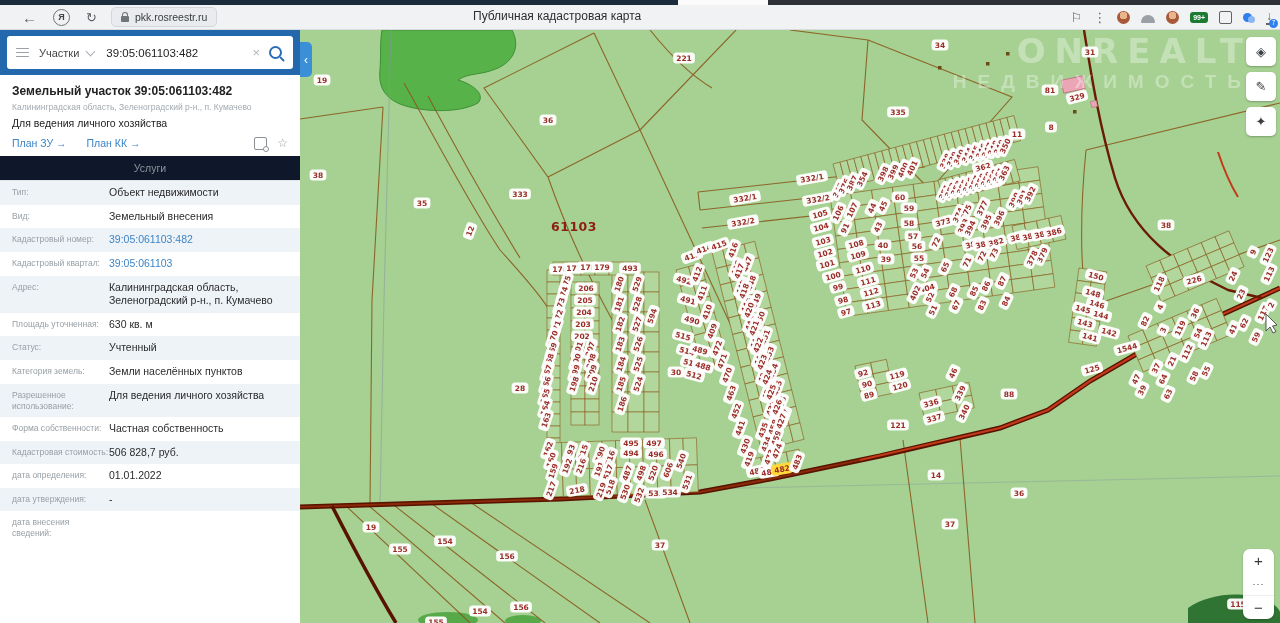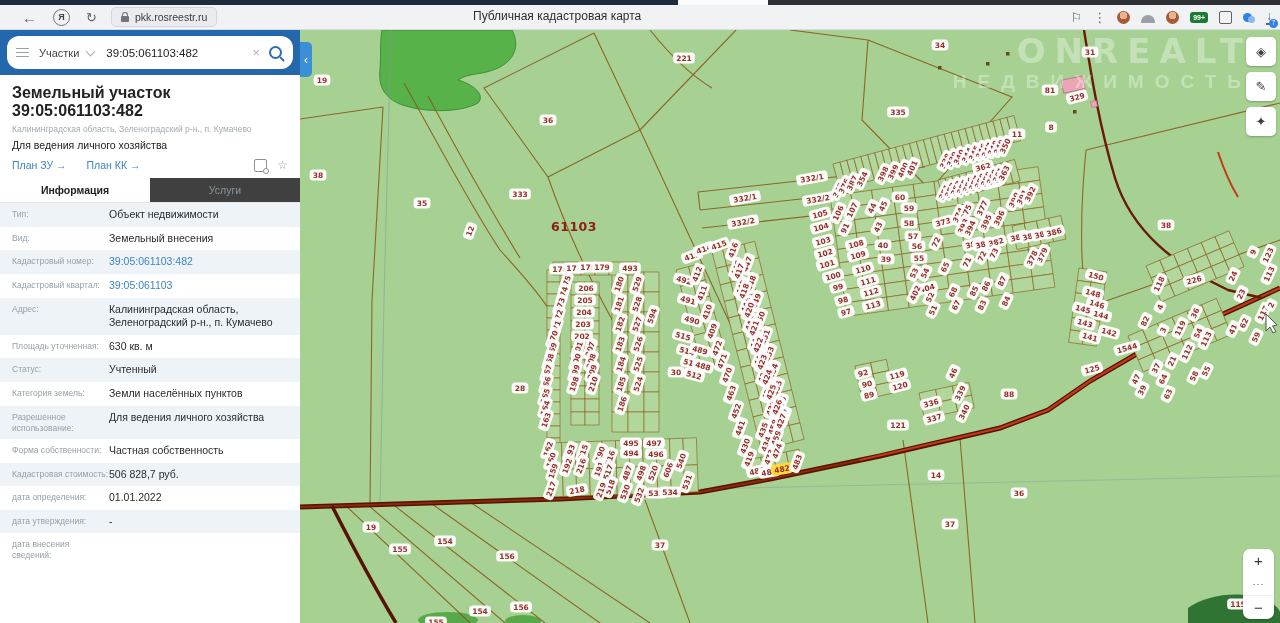--- a/index.html
+++ b/index.html
@@ -29,46 +29,46 @@
   .outl{width:11px;height:11px;border:1.5px solid #5f6368;border-radius:2px;}
   .bluepair{display:flex;align-items:center;}
   .bp1{width:9px;height:9px;border-radius:50%;background:#2f80ed;}
   .bp2{width:7px;height:7px;border-radius:50%;background:#8ab8f5;margin-left:-4px;margin-top:4px;}
   .dl{position:relative;color:#5f6368;font-size:12px;border-bottom:2px solid #5f6368;line-height:1;padding-bottom:1px;}
   .dl .b7{position:absolute;right:-6px;bottom:-5px;width:9px;height:9px;border-radius:50%;
           background:#2f80ed;color:#fff;font-size:6.5px;display:flex;align-items:center;justify-content:center;}
   
   .panel{position:absolute;left:0;top:30px;width:300px;height:593px;background:#fff;z-index:3;}
   .sbar{height:45px;background:#2368ad;padding:6px 7px;box-sizing:border-box;}
-  .sfield{height:33px;background:#fff;border-radius:12px;display:flex;align-items:center;padding:0 9px;box-sizing:border-box;}
+  .sfield{height:33px;background:#fff;border-radius:3px;display:flex;align-items:center;padding:0 9px;box-sizing:border-box;}
   .burger{width:13px;display:flex;flex-direction:column;gap:2.5px;margin-right:10px;}
   .burger i{height:1.6px;background:#9aa0a6;border-radius:1px;}
   .cat{font-size:11px;color:#444;}
   .chev{width:6px;height:6px;border-right:1.6px solid #a8aeb4;border-bottom:1.6px solid #a8aeb4;
         transform:rotate(45deg);margin:-3px 12px 0 8px;}
   .query{flex:1;font-size:11.5px;color:#222;}
   .clearx{color:#b0b6ba;font-size:13px;margin:0 9px 0 4px;}
   .mag{position:relative;width:9px;height:9px;border:2.2px solid #2a6db5;border-radius:50%;margin-right:2px;}
   .mag:after{content:'';position:absolute;width:6px;height:2.2px;background:#2a6db5;
              transform:rotate(45deg);right:-5px;bottom:-3px;border-radius:1px;}
   .card{padding:9px 12px 6px 12px;}
-  .cardtitle{font-size:16px;font-weight:bold;color:#222;}
+  .cardtitle{font-size:12px;font-weight:bold;color:#222;}
   .cardsub{font-size:8.5px;color:#a3abb0;margin-top:4px;}
   .cardusage{font-size:10.5px;color:#222;margin-top:5px;}
   .linksrow{display:flex;align-items:center;margin-top:7px;}
   .plink{font-size:10.5px;color:#3d85c6;margin-right:20px;}
   .cicons{margin-left:auto;display:flex;align-items:center;gap:10px;color:#9aa2a8;}
   .docsearch{position:relative;width:11px;height:11px;border:1.3px solid #8a9096;border-radius:2px;}
   .docsearch:after{content:'';position:absolute;right:-3px;bottom:-3px;width:4px;height:4px;
                    border:1.3px solid #8a9096;border-radius:50%;background:#fff;}
   .star{font-size:12px;color:#9aa2a8;}
   .tabs{display:flex;height:24px;border-bottom:1px solid #e3e6e8;}
   .tab{flex:1;display:flex;align-items:center;justify-content:center;font-size:10.5px;}
   .tab.active{background:#fff;color:#222;font-weight:bold;}
-  .tab.inactive{background:#404040;color:#8b959c;}
+  .tab.inactive{background:#0f172a;color:#8b959c;}
   .rows{}
   .row{display:flex;padding:5px 8px 5px 12px;box-sizing:border-box;}
   .row.alt{background:#eef3f8;}
   .rl{width:97px;flex:none;font-size:8.5px;color:#97a0a6;line-height:1.3;padding-top:1px;}
   .rv{flex:1;font-size:10.5px;color:#2b2b2b;line-height:1.3;}
   .rv.link{color:#3d85c6;}
   
   .map{position:absolute;left:300px;top:30px;width:980px;height:593px;background:#a6d192;overflow:hidden;}
   .map svg{position:absolute;left:0;top:0;width:980px;height:593px;}
   svg text.pl{font:bold 7.5px "DejaVu Sans",sans-serif;fill:#9b2c28;}
@@ -146,21 +146,20 @@
       <div class="linksrow">
         <span class="plink">План ЗУ →</span>
         <span class="plink">План КК →</span>
         <span class="cicons">
           <span class="docsearch"></span>
           <span class="star">☆</span>
         </span>
       </div>
     </div>
     <div class="tabs">
-      <div class="tab active">Информация</div>
       <div class="tab inactive">Услуги</div>
     </div>
     <div class="rows" id="rows">
         <div class="row alt">
           <span class="rl">Тип:</span>
           <span class="rv">Объект недвижимости</span>
         </div>
         <div class="row">
           <span class="rl">Вид:</span>
           <span class="rv">Земельный внесения</span>

